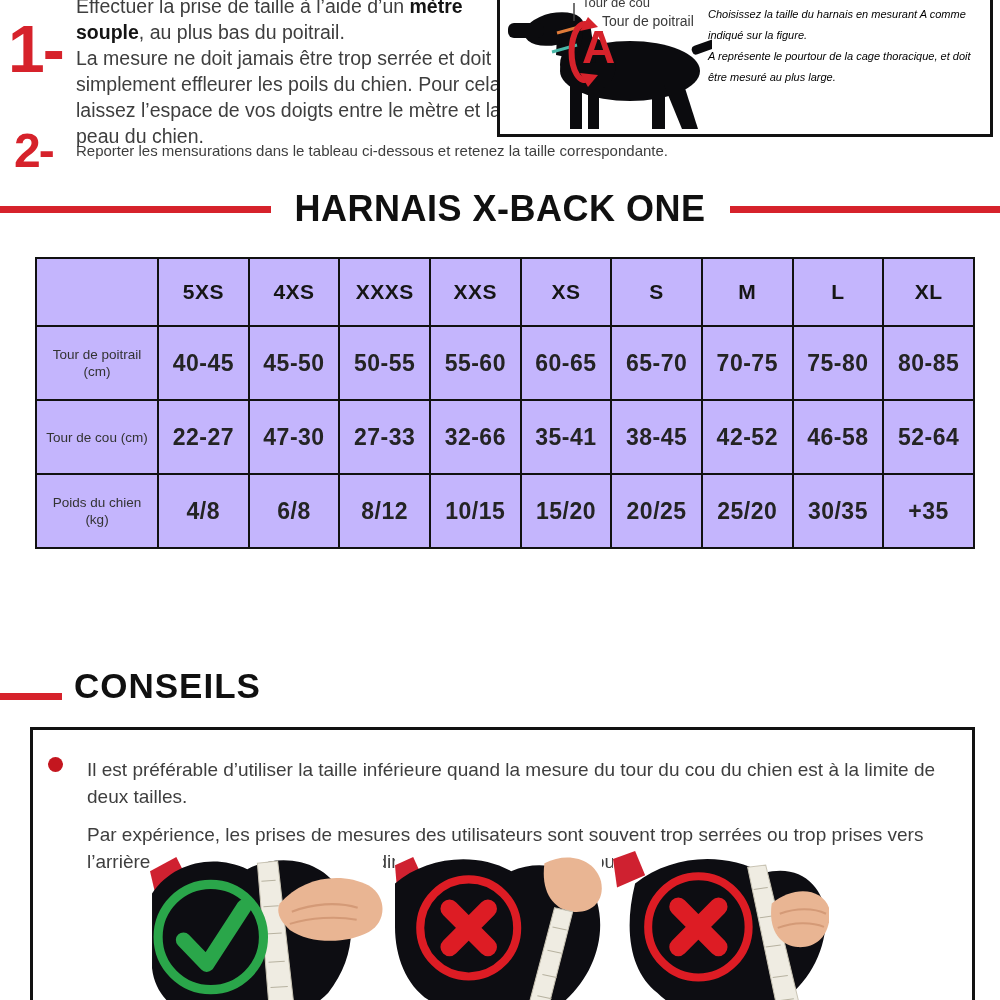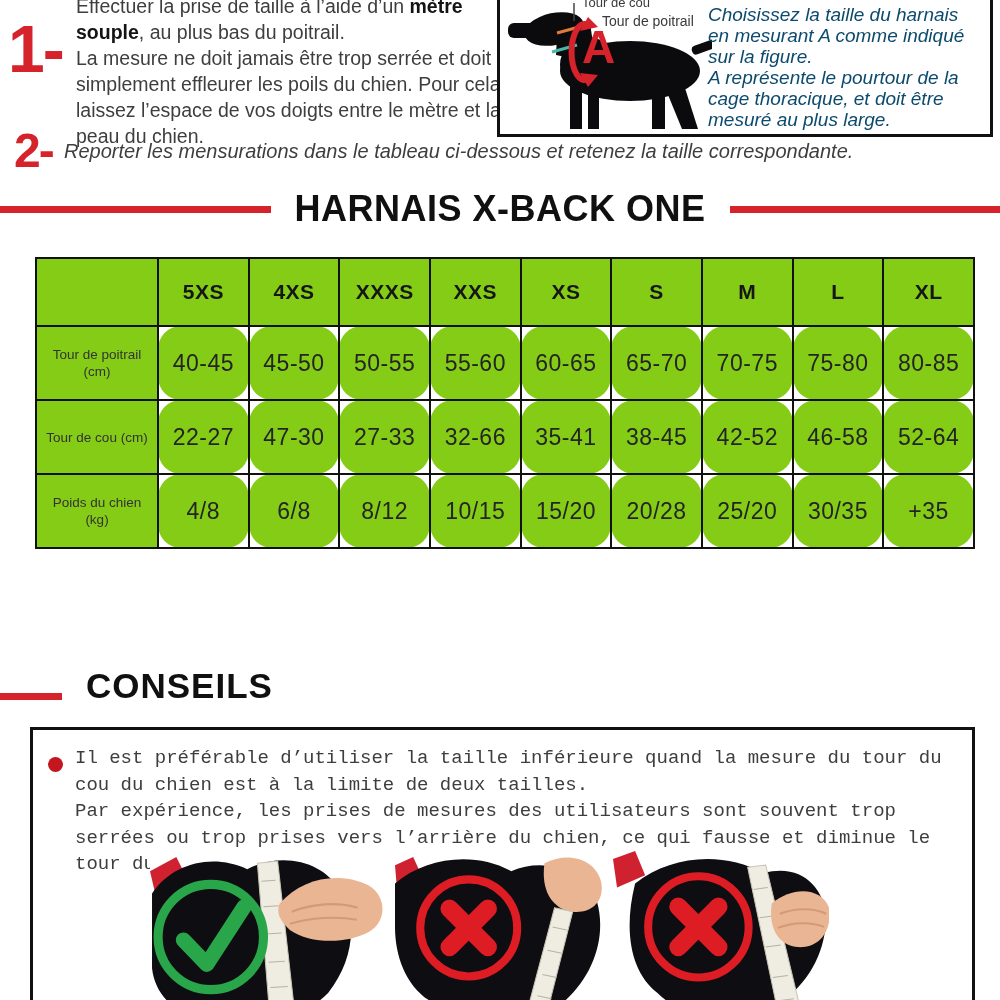--- a/index.html
+++ b/index.html
@@ -13,52 +13,52 @@
     background:#ffffff;font-family:"Liberation Sans",sans-serif;color:var(--body);
   }
   .abs{position:absolute;}
 
   
   .step-num{font-weight:800;color:var(--red);letter-spacing:-2px;line-height:1;}
   .step1-num{left:8px;top:16px;font-size:66px;}
   .step1-text{left:76px;top:-7px;width:430px;font-size:19.5px;line-height:26px;}
   .step1-text b{color:#141414;}
   .step2-num{left:14px;top:127px;font-size:48px;}
-  .step2-text{left:64px;top:139px;width:880px;font-size:20px;line-height:24px;font-style:italic;}
+  .step2-text{left:76px;top:139px;width:880px;font-size:15px;line-height:24px;}
 
   
   .panel{left:497px;top:-14px;width:490px;height:145px;border:3px solid #111;background:#fff;}
   .panel-label{color:#3a3a3a;}
   .label-neck{left:82px;top:6px;font-size:13px;}
   .label-chest{left:102px;top:24px;font-size:14px;}
-  .panel-caption{left:208px;top:15px;width:268px;font-style:italic;font-size:19px;line-height:21px;color:#0c4a6e;}
+  .panel-caption{left:208px;top:15px;width:268px;font-style:italic;font-size:11px;line-height:21px;color:#000000;}
   .panel-caption p{margin:0;}
   .dog-svg{left:2px;top:14px;}
 
   
   .title-row{top:188px;left:0;width:1000px;display:flex;align-items:center;gap:24px;}
   .title-bar{height:7px;background:var(--red);flex:1;}
   .title-text{font-size:36px;font-weight:800;color:var(--ink);letter-spacing:0.5px;white-space:nowrap;}
 
   
   table.sizes{left:35px;top:257px;width:940px;position:absolute;border-collapse:collapse;table-layout:fixed;}
-  table.sizes th,table.sizes td{border:2px solid #111;text-align:center;vertical-align:middle;padding:0;background:#84cc16;}
+  table.sizes th,table.sizes td{border:2px solid #111;text-align:center;vertical-align:middle;padding:0;background:#c4b5fd;}
   table.sizes thead tr{height:68px;}
   table.sizes tbody tr{height:74px;}
   th.size-h{font-size:21px;font-weight:700;color:#161616;letter-spacing:0.5px;}
   td.row-label{font-size:13.5px;color:#333;line-height:17px;font-weight:400;}
-  td.val{font-size:23px;color:#242424;font-weight:400;letter-spacing:0.5px;border-radius:23px;}
+  td.val{font-size:23px;color:#242424;font-weight:700;letter-spacing:0.5px;}
 
   
   .conseils-bar{left:0;top:693px;width:62px;height:7px;background:var(--red);}
-  .conseils-title{left:86px;top:666px;font-size:35px;font-weight:800;color:var(--ink);letter-spacing:1px;}
+  .conseils-title{left:74px;top:666px;font-size:35px;font-weight:800;color:var(--ink);letter-spacing:1px;}
   .conseils-box{left:30px;top:727px;width:939px;height:290px;border:3px solid #111;background:#fff;}
   .bullet{left:15px;top:27px;width:15px;height:15px;border-radius:50%;background:#c4161f;}
   .conseils-text{left:42px;top:15px;width:895px;font-size:19px;line-height:26.5px;color:#3e3e3e;}
-  .conseils-text p{margin:0;font-family:Liberation Mono, monospace;}
+  .conseils-text p{margin:12px;}
   .photo{top:121px;height:172px;}
   .photo-1{left:117px;width:233px;}
   .photo-2{left:362px;width:207px;}
   .photo-3{left:580px;width:216px;}
 </style>
 </head>
 <body>
 
 <div class="abs step-num step1-num">1-</div>
 <div class="abs step1-text">
@@ -174,21 +174,21 @@
     <tr>
       <td class="row-label">
         <div>Poids du chien</div>
           <div>(kg)</div>
       </td>
       <td class="val">4/8</td>
       <td class="val">6/8</td>
       <td class="val">8/12</td>
       <td class="val">10/15</td>
       <td class="val">15/20</td>
-      <td class="val">20/28</td>
+      <td class="val">20/25</td>
       <td class="val">25/20</td>
       <td class="val">30/35</td>
       <td class="val">+35</td>
     </tr>
   </tbody>
 </table>
 
 <div class="abs conseils-bar"></div>
 <div class="abs conseils-title">CONSEILS</div>
 

